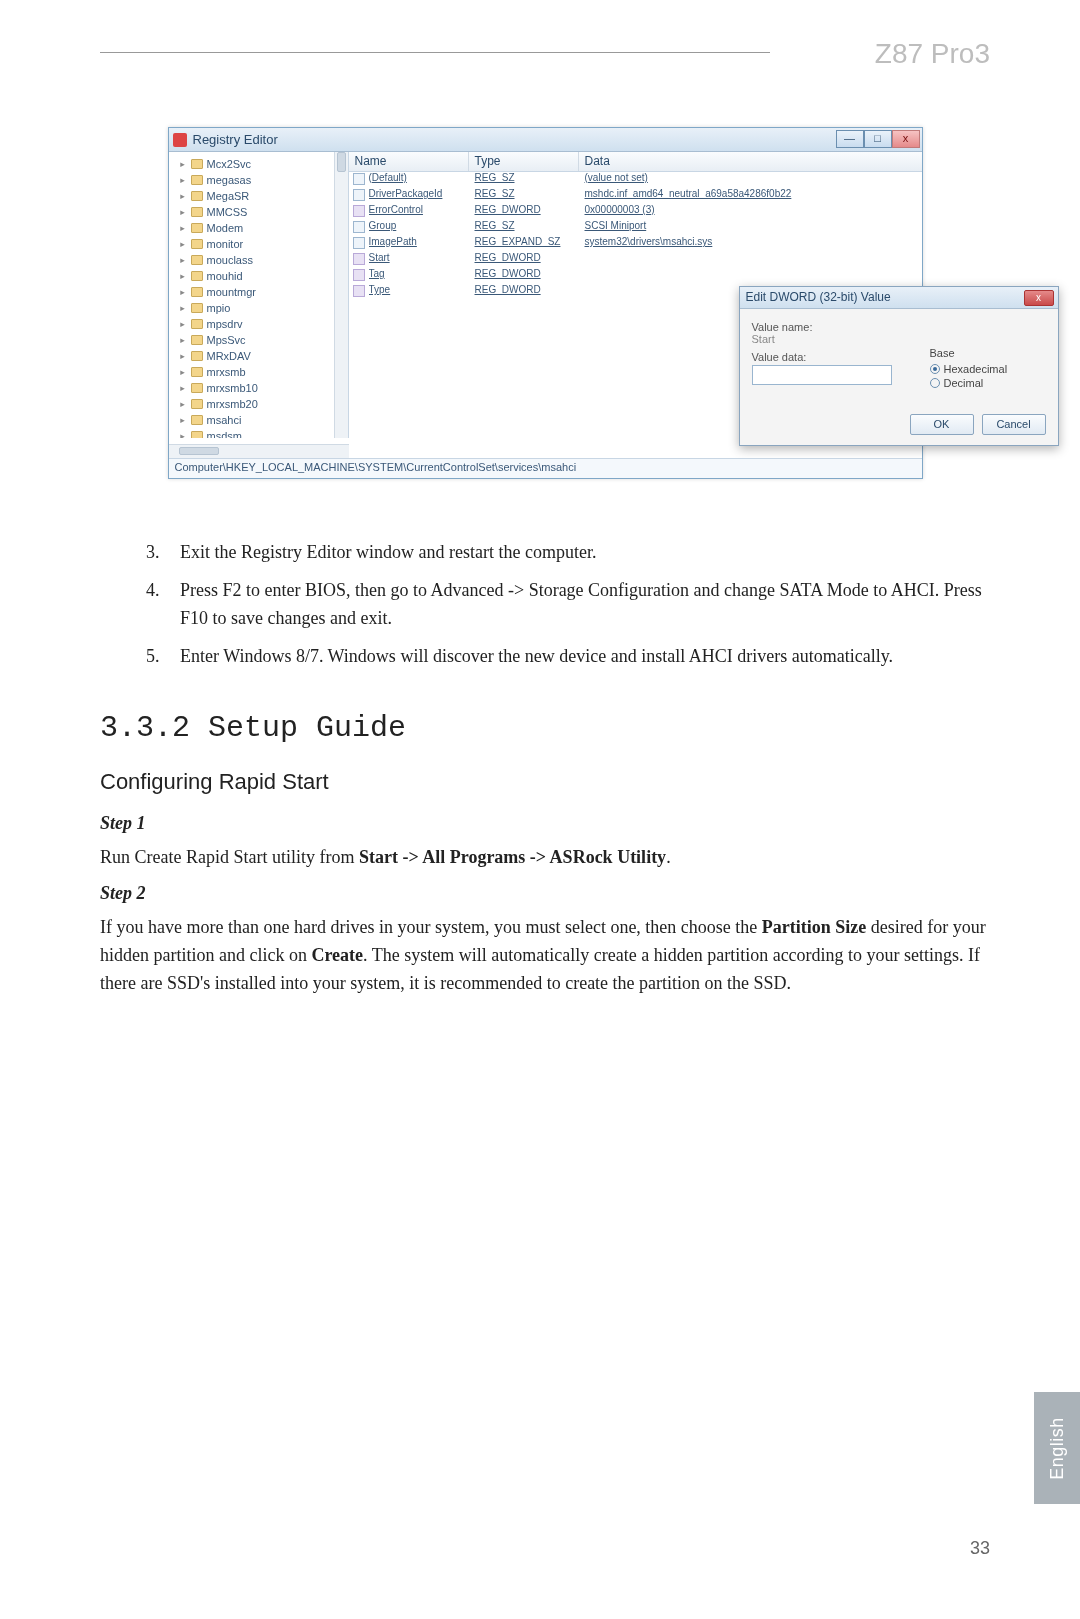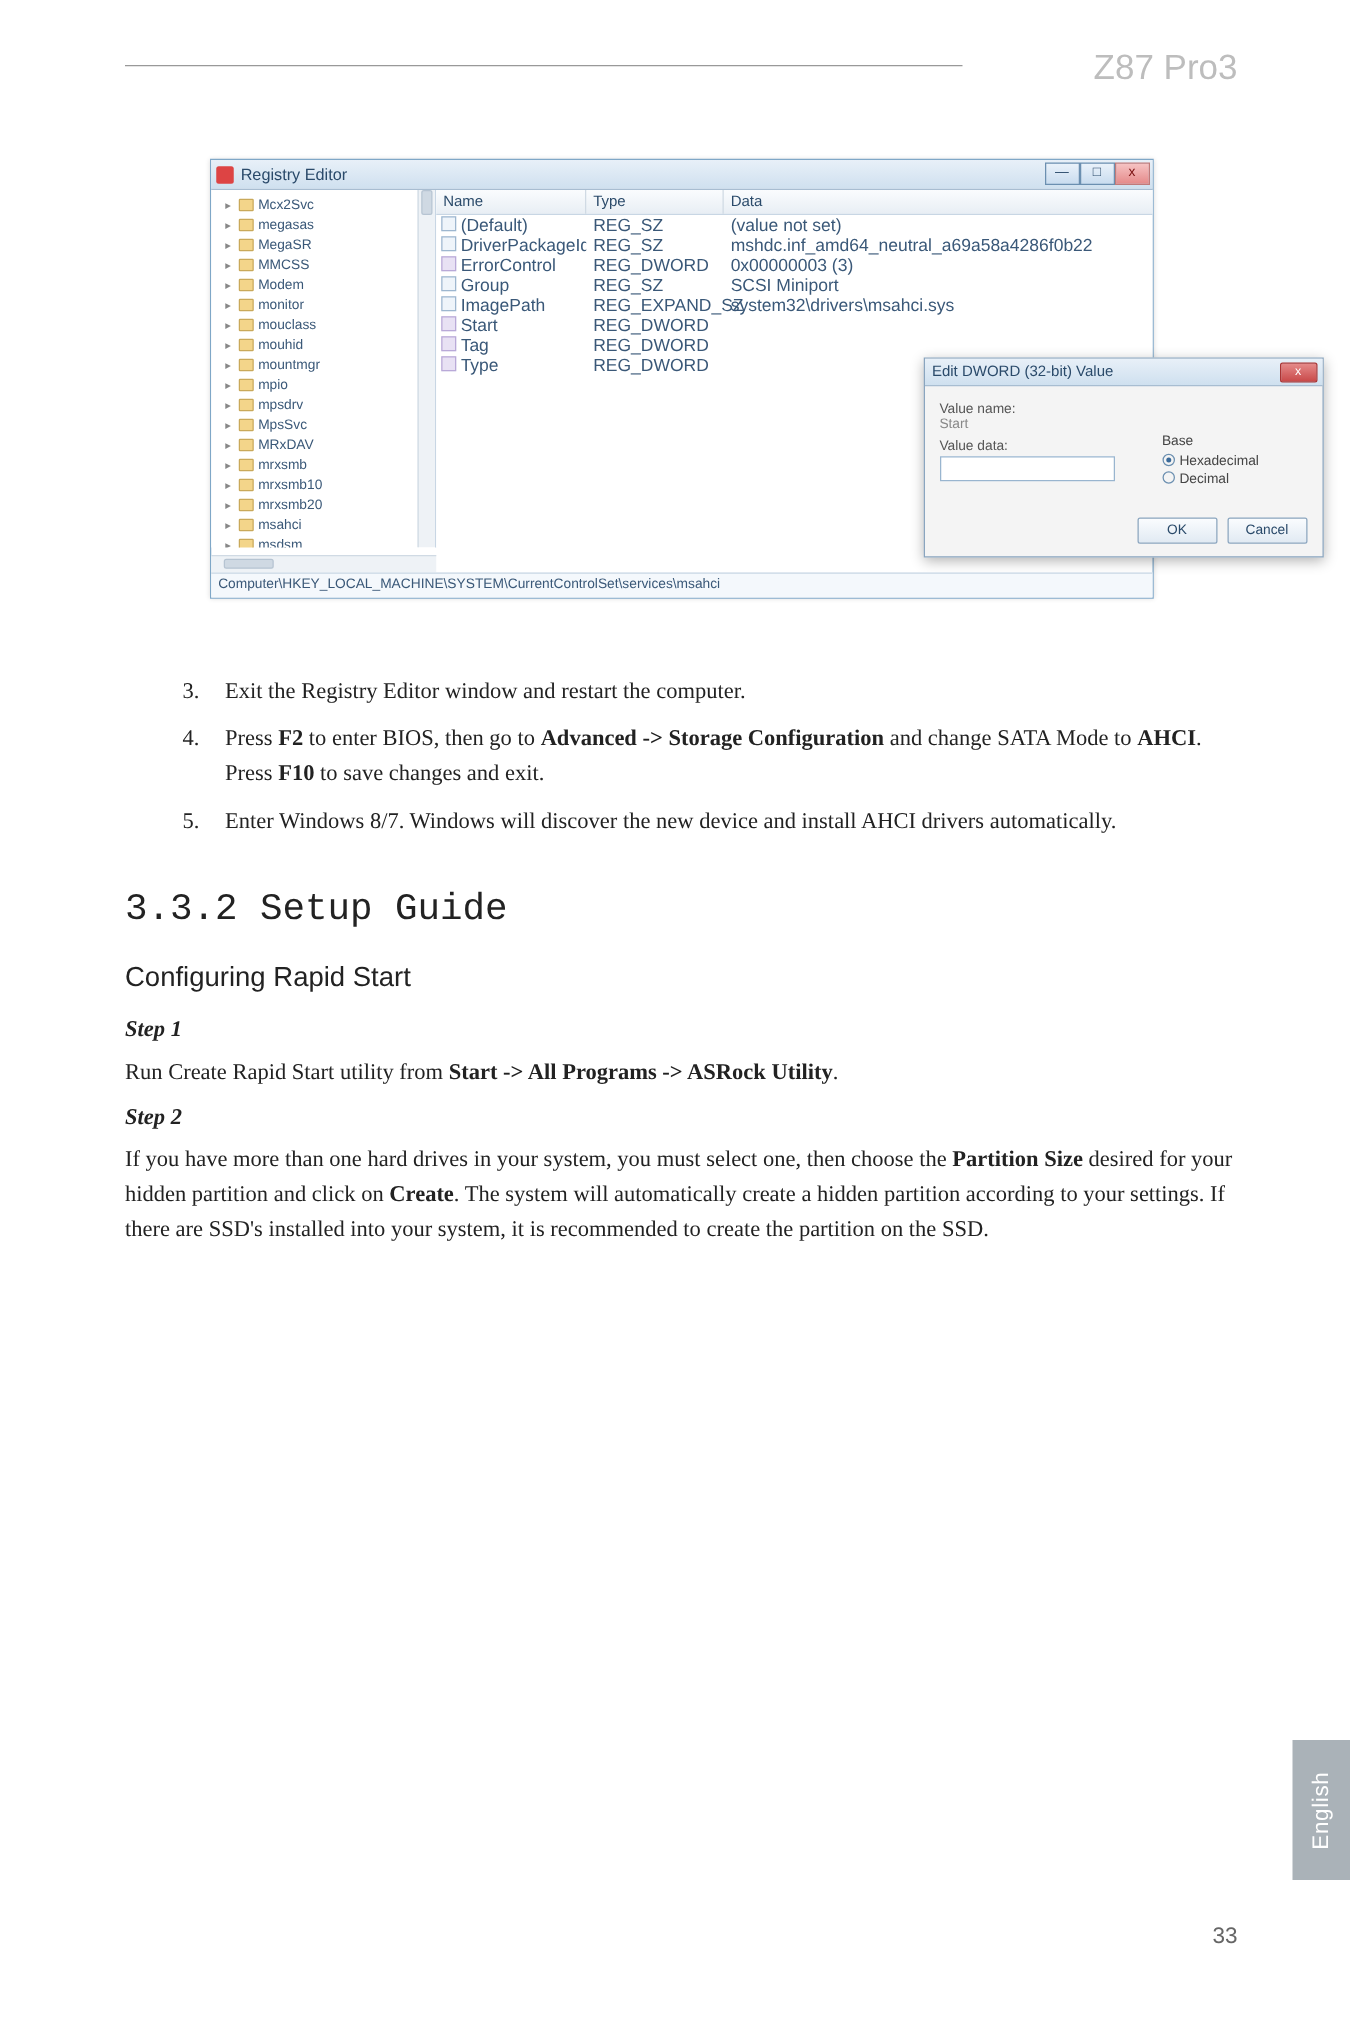--- a/index.html
+++ b/index.html
@@ -107,21 +107,21 @@
     display:flex;
     background:linear-gradient(#fafcfe,#e8eef4);
     border-bottom:1px solid #c8d6e4;
     height:20px;
     font-size:12px;
     color:#2a4a6a;
   }
   .col-name { width:120px; padding:2px 6px; border-right:1px solid #d0dae4;}
   .col-type { width:110px; padding:2px 6px; border-right:1px solid #d0dae4;}
   .col-data { flex:1; padding:2px 6px;}
-  .listrow { display:flex; height:16px; font-size:14px; color:#3a5878;}
+  .listrow { display:flex; height:16px; font-size:10px; color:#3a5878;text-decoration:underline;}
   .listrow .ic { width:12px; height:12px; margin:1px 4px 0 4px; border:1px solid #9db6cf; background:#eef4fa; display:inline-block;}
   .listrow .ic.dw { background:#e8e1f4; border-color:#b9a9d8;}
   .listrow .nm { width:100px; overflow:hidden; white-space:nowrap;}
   .listrow .tp { width:110px; padding-left:6px;}
   .listrow .dt { flex:1; padding-left:6px; overflow:hidden; white-space:nowrap;}
   .statusbar {
     height:20px;
     border-top:1px solid #c8d6e4;
     background:#f4f8fc;
     font-size:11px;
@@ -150,40 +150,40 @@
     position:absolute; right:4px; top:3px; width:30px; height:16px;
     background:linear-gradient(#e58a8a,#c94a4a); border:1px solid #a33; color:#fff;
     text-align:center; font-size:10px; line-height:13px; border-radius:2px;
   }
   .dlg .dbody { padding:8px 12px; color:#444;}
   .dlg .lbl { font-size:11px; color:#555; margin-top:4px;}
   .dlg .ro { font-size:11px; color:#888; margin-bottom:6px;}
   .dlg .inp { width:140px; height:20px; border:1px solid #99b5cf; background:#fff; margin-top:2px;}
   .dlg .radgrp { position:absolute; left:190px; top:60px; font-size:11px; color:#444;}
   .dlg .radgrp .rtitle { margin-bottom:4px;}
-  .dlg .rad { display:flex; align-items:flex-start; gap:4px; margin-bottom:2px;}
+  .dlg .rad { display:flex; align-items:center; gap:4px; margin-bottom:2px;}
   .dlg .rad .circ { width:10px; height:10px; border:1px solid #6b8fb0; border-radius:50%; display:inline-block; position:relative;}
   .dlg .rad .circ.sel::after { content:""; position:absolute; left:2px; top:2px; width:4px; height:4px; background:#3a6a9a; border-radius:50%;}
   .dlg .btns { position:absolute; right:12px; bottom:10px; display:flex; gap:8px;}
   .dlg .btn { width:64px; height:21px; border:1px solid #8aa5bf; background:linear-gradient(#fafcfe,#e1eaf3); font-size:11px; text-align:center; line-height:19px; border-radius:2px; color:#2a4a6a;}
   .hscroll {
     position:absolute; left:0; bottom:20px; height:14px; width:180px; background:#eef2f6; border-top:1px solid #d0dae4;
   }
   .hscroll .hthumb { position:absolute; left:10px; top:2px; height:8px; width:40px; background:#cfd9e3; border:1px solid #b6c4d2; border-radius:2px;}
 
   
   ol.steps {
     list-style: decimal;
     margin: 0 0 40px 0;
     padding-left: 64px;
     font-size: 18px;
     line-height: 1.55;
   }
   ol.steps li { padding-left: 16px; margin-bottom: 10px; }
-  ol.steps li .b { font-weight: bold; }
+  ol.steps li .b { font-weight: normal; }
 
   h2.section {
     font-size: 30px;
     font-weight: 400;
     font-family: Liberation Mono, monospace;
     color: #222;
     margin: 40px 0 24px 0;
   }
   h3.subsection {
     font-size: 22px;

